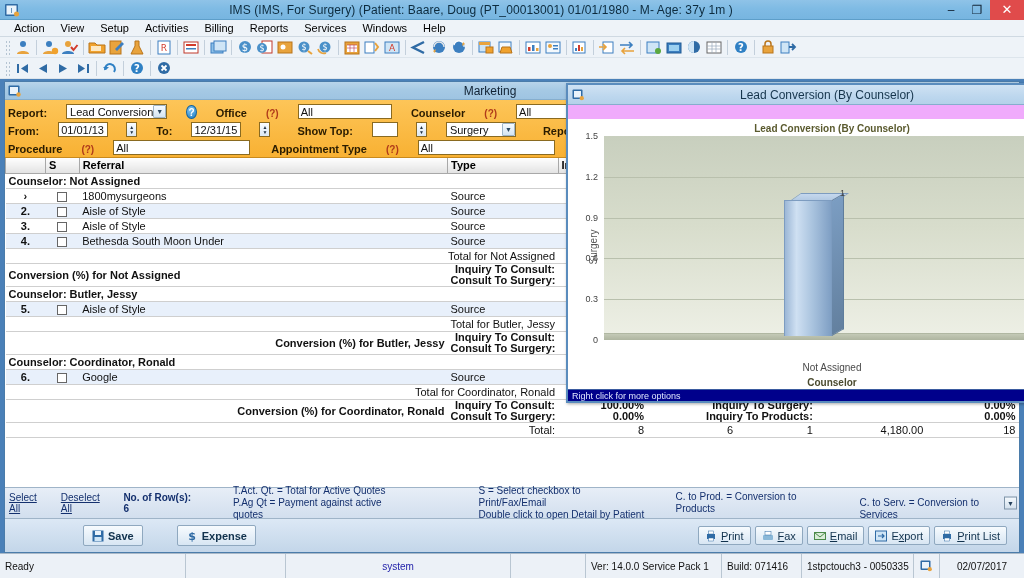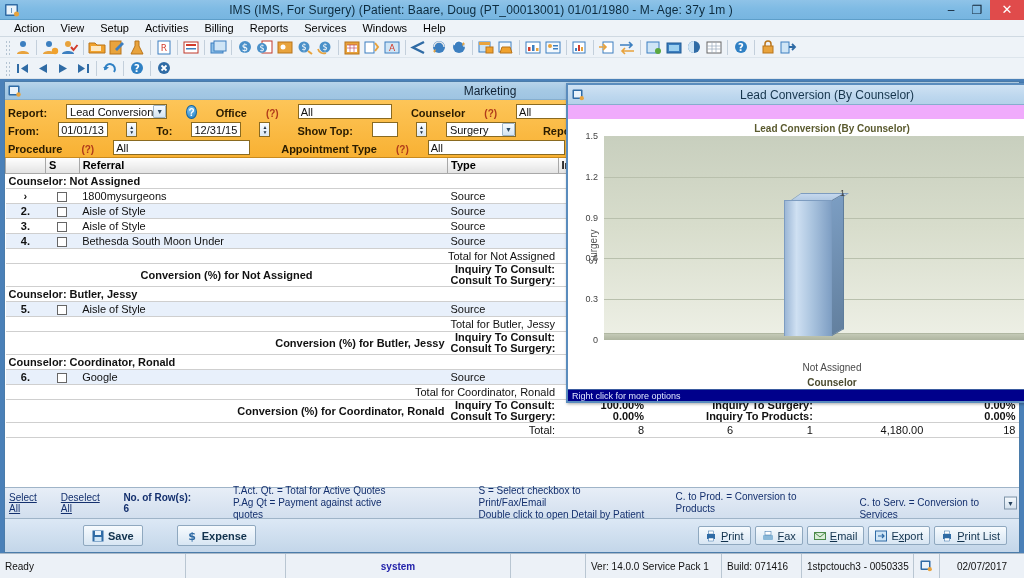--- a/index.html
+++ b/index.html
@@ -322,21 +322,21 @@
   
   .statusbar {
     height: 25px; background: #ecf1f7;
     border-top: 1px solid #aab9c8;
     display: flex; align-items: stretch; font-size: 10px; color: #111;
   }
   .sb {
     border-right: 1px solid #b9c6d2; display: flex; align-items: center;
     padding: 0 5px; white-space: nowrap;
   }
-  .sb.sys { color: #2222aa; font-weight: bold; justify-content: center; }
+  .sb.sys { color: #2222aa; font-weight: normal; justify-content: center; }
 
   
   svg { display: block; }
 </style>
 </head>
 <body>
 
 <div class="app">
 
   <div class="titlebar">
@@ -736,21 +736,21 @@
           <span class="lbl" style="margin-left:8px">Show Graph:</span>
           <span class="chk">✔</span>
           <span class="lbl" style="margin-left:6px">Only Office Charges:</span>
           <span class="chk"></span>
         </div>
 
         <div class="frow">
           <span class="lbl">Procedure</span>
           <span class="q">(?)</span>
           <span class="fbox" style="width:137px">All</span>
-          <span class="lbl" style="margin-left:12px">Appointment Type</span>
+          <span class="lbl" style="margin-left:2px">Appointment Type</span>
           <span class="q">(?)</span>
           <span class="fbox" style="width:137px">All</span>
           <span class="lbl" style="margin-left:10px">Anesthesia Charges:</span>
           <span class="chk">✔</span>
           <span class="lbl" style="margin-left:6px">OR Charges:</span>
           <span class="chk">✔</span>
         </div>
 
       </div>
 
@@ -831,21 +831,21 @@
             </tr>
             <tr class="totrow">
               <td colspan="4" style="text-align:right">Total for Not Assigned</td>
               <td class="num">6</td>
               <td class="num">4</td>
               <td class="num">1</td>
               <td class="num">4,180.00</td>
               <td class="num">18</td>
             </tr>
             <tr class="convrow">
-              <td colspan="3" style="text-align:center">Conversion (%) for Not Assigned</td>
+              <td colspan="3" style="text-align:left">Conversion (%) for Not Assigned</td>
               <td colspan="1" style="text-align:right">
                 <span class="conv2">
                   <span>Inquiry To Consult:</span>
                   <span>Consult To Surgery:</span>
                 </span>
               </td>
               <td colspan="1" class="num">
                 <span class="conv2">
                   <span>66.67%</span>
                   <span>25.00%</span>

